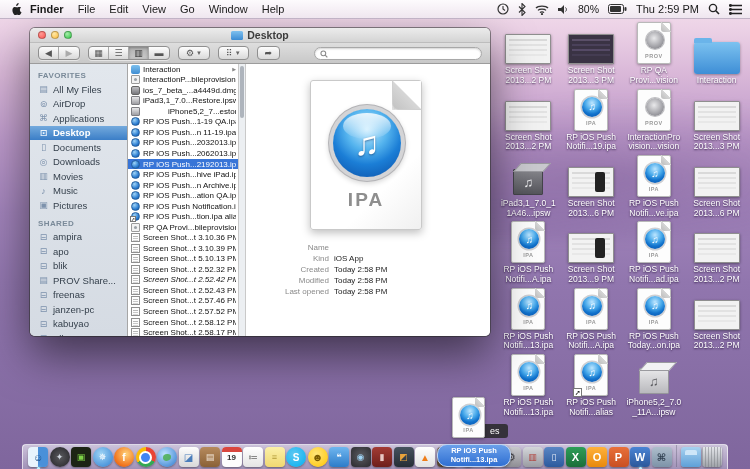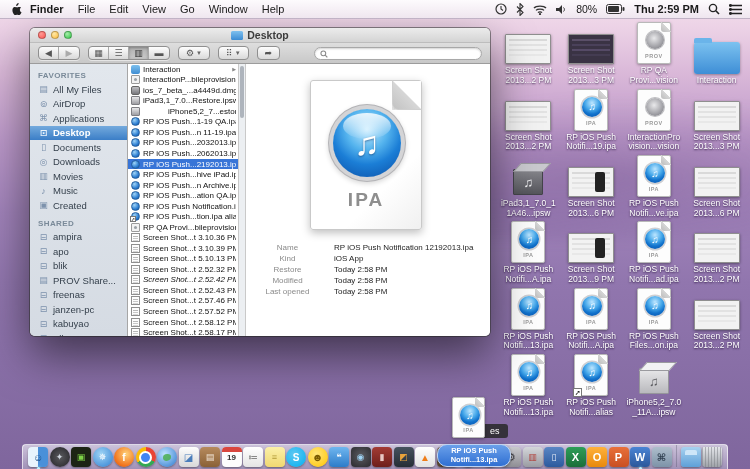--- a/index.html
+++ b/index.html
@@ -14,21 +14,21 @@
 
   
   .menubar { position:absolute; top:0; left:0; right:0; height:19px; z-index:50;
     background:linear-gradient(#fdfbfd,#efe6ef); border-bottom:1px solid rgba(120,90,130,.45);
     display:flex; align-items:center; font-size:11px; color:#1a1a1a; padding:0 8px; }
   .apple { width:16px; display:flex; justify-content:center; margin-right:6px; }
   .mb-app { font-weight:bold; margin-right:14px; }
   .mb-item { margin-right:14px; }
   .mb-right { margin-left:auto; display:flex; align-items:center; gap:9px; font-size:10.5px; }
   .st-ic svg { display:block; }
-  .mb-clock { font-weight:bold; font-size:11px; }
+  .mb-clock { font-weight:normal; font-size:11px; }
 
   
   .window { position:absolute; left:30px; top:28px; width:460px; height:308px; z-index:20;
     border-radius:5px; background:#e6e6e6; box-shadow:0 18px 45px rgba(0,0,0,.55), 0 0 0 1px rgba(70,70,70,.6);
     display:flex; flex-direction:column; overflow:hidden; }
   .titlebar { height:15px; background:linear-gradient(#ececec,#d4d4d4); display:flex; align-items:center;
     position:relative; border-bottom:1px solid #bdbdbd; }
   .lights { display:flex; gap:5px; margin-left:8px; }
   .light { width:8px; height:8px; border-radius:50%; border:1px solid rgba(0,0,0,.25); }
   .light.red{ background:radial-gradient(circle at 35% 30%,#ff9a94,#fc5753);} 
@@ -99,21 +99,21 @@
     background:radial-gradient(circle at 50% 30%,#c8ecff 0%,#55b4ee 35%,#1b7ed6 60%,#0a4da4 100%);
     box-shadow:0 0 0 4px #d4d4d6, 0 0 0 5px #b3b3b6, 0 2px 5px 5px rgba(0,0,0,.15);
     display:flex; align-items:center; justify-content:center; }
   .glossball::before { content:""; position:absolute; left:10px; top:4px; width:48px; height:26px; border-radius:50%;
     background:linear-gradient(rgba(255,255,255,.85),rgba(255,255,255,.05)); }
   .glossball .note { font-size:34px; color:#fff; text-shadow:0 1px 2px rgba(0,30,80,.5); position:relative; }
   .bigdoc .doclabel { position:absolute; left:0; right:0; bottom:18px; text-align:center; font-size:19px; font-weight:bold;
     color:#8e8e8e; letter-spacing:2px; }
   .infogrid { position:absolute; left:0px; top:178px; width:100%; font-size:8px; }
   .inforow { display:flex; line-height:11px; }
-  .inforow .il { width:88px; text-align:center; color:#8a8a8a; padding-right:5px; flex:none; }
+  .inforow .il { width:88px; text-align:right; color:#8a8a8a; padding-right:5px; flex:none; }
   .inforow .iv { color:#1d1d1d; }
 
   
   .desktop-grid { position:absolute; left:497px; top:20px; width:251px; height:398px; z-index:5;
     display:grid; grid-template-columns:repeat(4,1fr); grid-template-rows:repeat(6,1fr); }
   .dicon { display:flex; flex-direction:column; align-items:center; justify-content:flex-end; padding-bottom:1px; }
   .dicon .art { height:40px; display:flex; align-items:flex-end; justify-content:center; margin-bottom:2px; }
   .dicon .lbl { font-size:8.5px; line-height:9.5px; color:#fff; text-align:center;
     text-shadow:0 1px 2px rgba(40,20,60,.9); white-space:nowrap; }
   .art .thumb { width:46px; height:30px; background:#f2f2f2; border:1px solid #8f8f8f; border-radius:1px;
@@ -516,21 +516,21 @@
         <div class="art t-ipa">
           <span class="doc">
             <span class="ball">
               <span>♫</span>
             </span>
             <span class="mini">IPA</span>
           </span>
         </div>
         <div class="lbl">
           <div>RP iOS Push</div>
-          <div>Files...on.ipa</div>
+          <div>Today...on.ipa</div>
         </div>
       </div>
 
       <div class="dicon">
         <div class="art t-shot">
           <span class="thumb"></span>
         </div>
         <div class="lbl">
           <div>Screen Shot</div>
           <div>2013...2 PM</div>
@@ -661,21 +661,21 @@
               <span>Movies</span>
             </div>
 
             <div class="sb-item">
               <span class="sbi">♪</span>
               <span>Music</span>
             </div>
 
             <div class="sb-item">
               <span class="sbi">▣</span>
-              <span>Created</span>
+              <span>Pictures</span>
             </div>
           </div>
         <div class="sb-header" style="margin-top:3px;">SHARED</div>
         <div>
 
             <div class="sb-item">
               <span class="sbi">⊟</span>
               <span>ampira</span>
             </div>
 
@@ -884,31 +884,30 @@
             <div class="fold"></div>
           <div class="glossball">
               <span class="note">♫</span>
             </div>
           <div class="doclabel">IPA</div>
         </div>
         <div class="infogrid">
 
             <div class="inforow">
               <span class="il">Name</span>
-              <span class="iv">RP iOS Push Notification 12192013.ipa</span>
             </div>
 
             <div class="inforow">
               <span class="il">Kind</span>
               <span class="iv">iOS App</span>
             </div>
 
 
             <div class="inforow">
-              <span class="il">Restore</span>
+              <span class="il">Created</span>
               <span class="iv">Today 2:58 PM</span>
             </div>
 
             <div class="inforow">
               <span class="il">Modified</span>
               <span class="iv">Today 2:58 PM</span>
             </div>
 
             <div class="inforow">
               <span class="il">Last opened</span>

